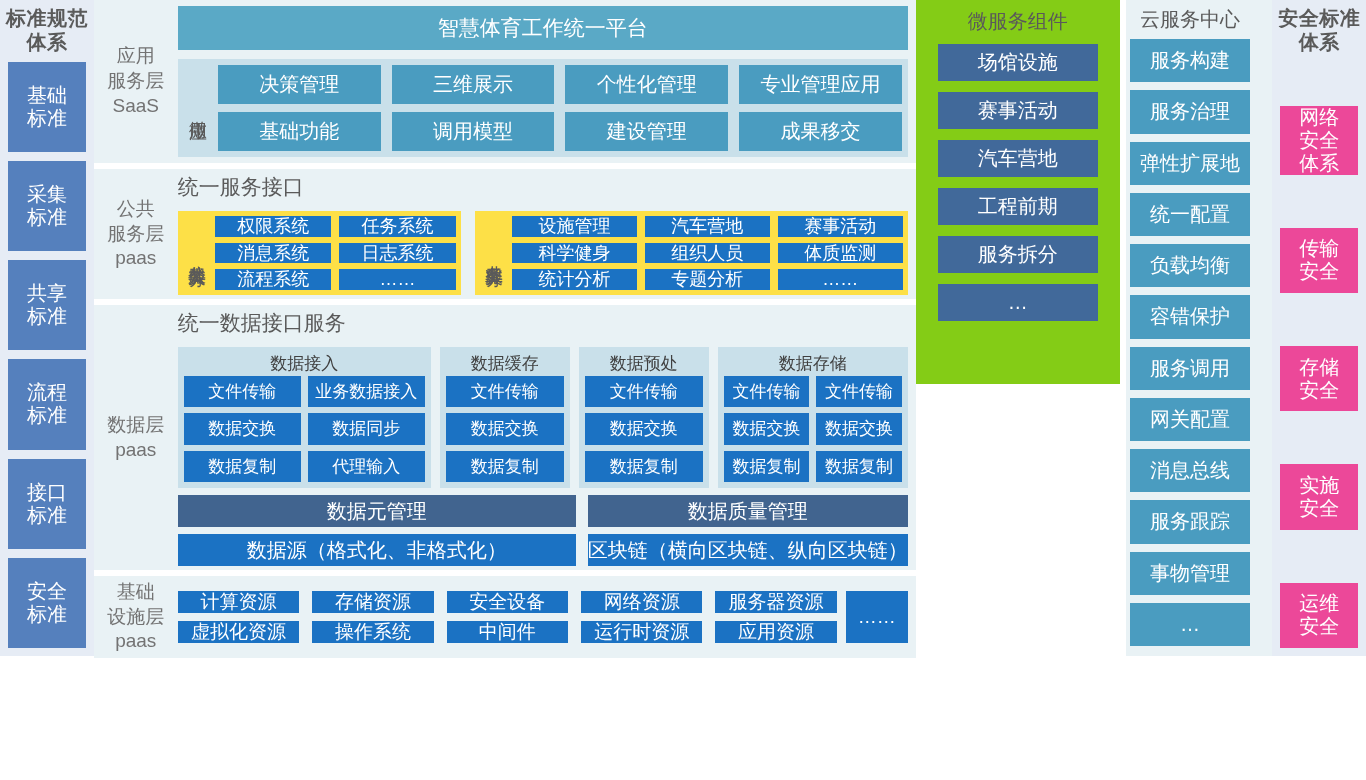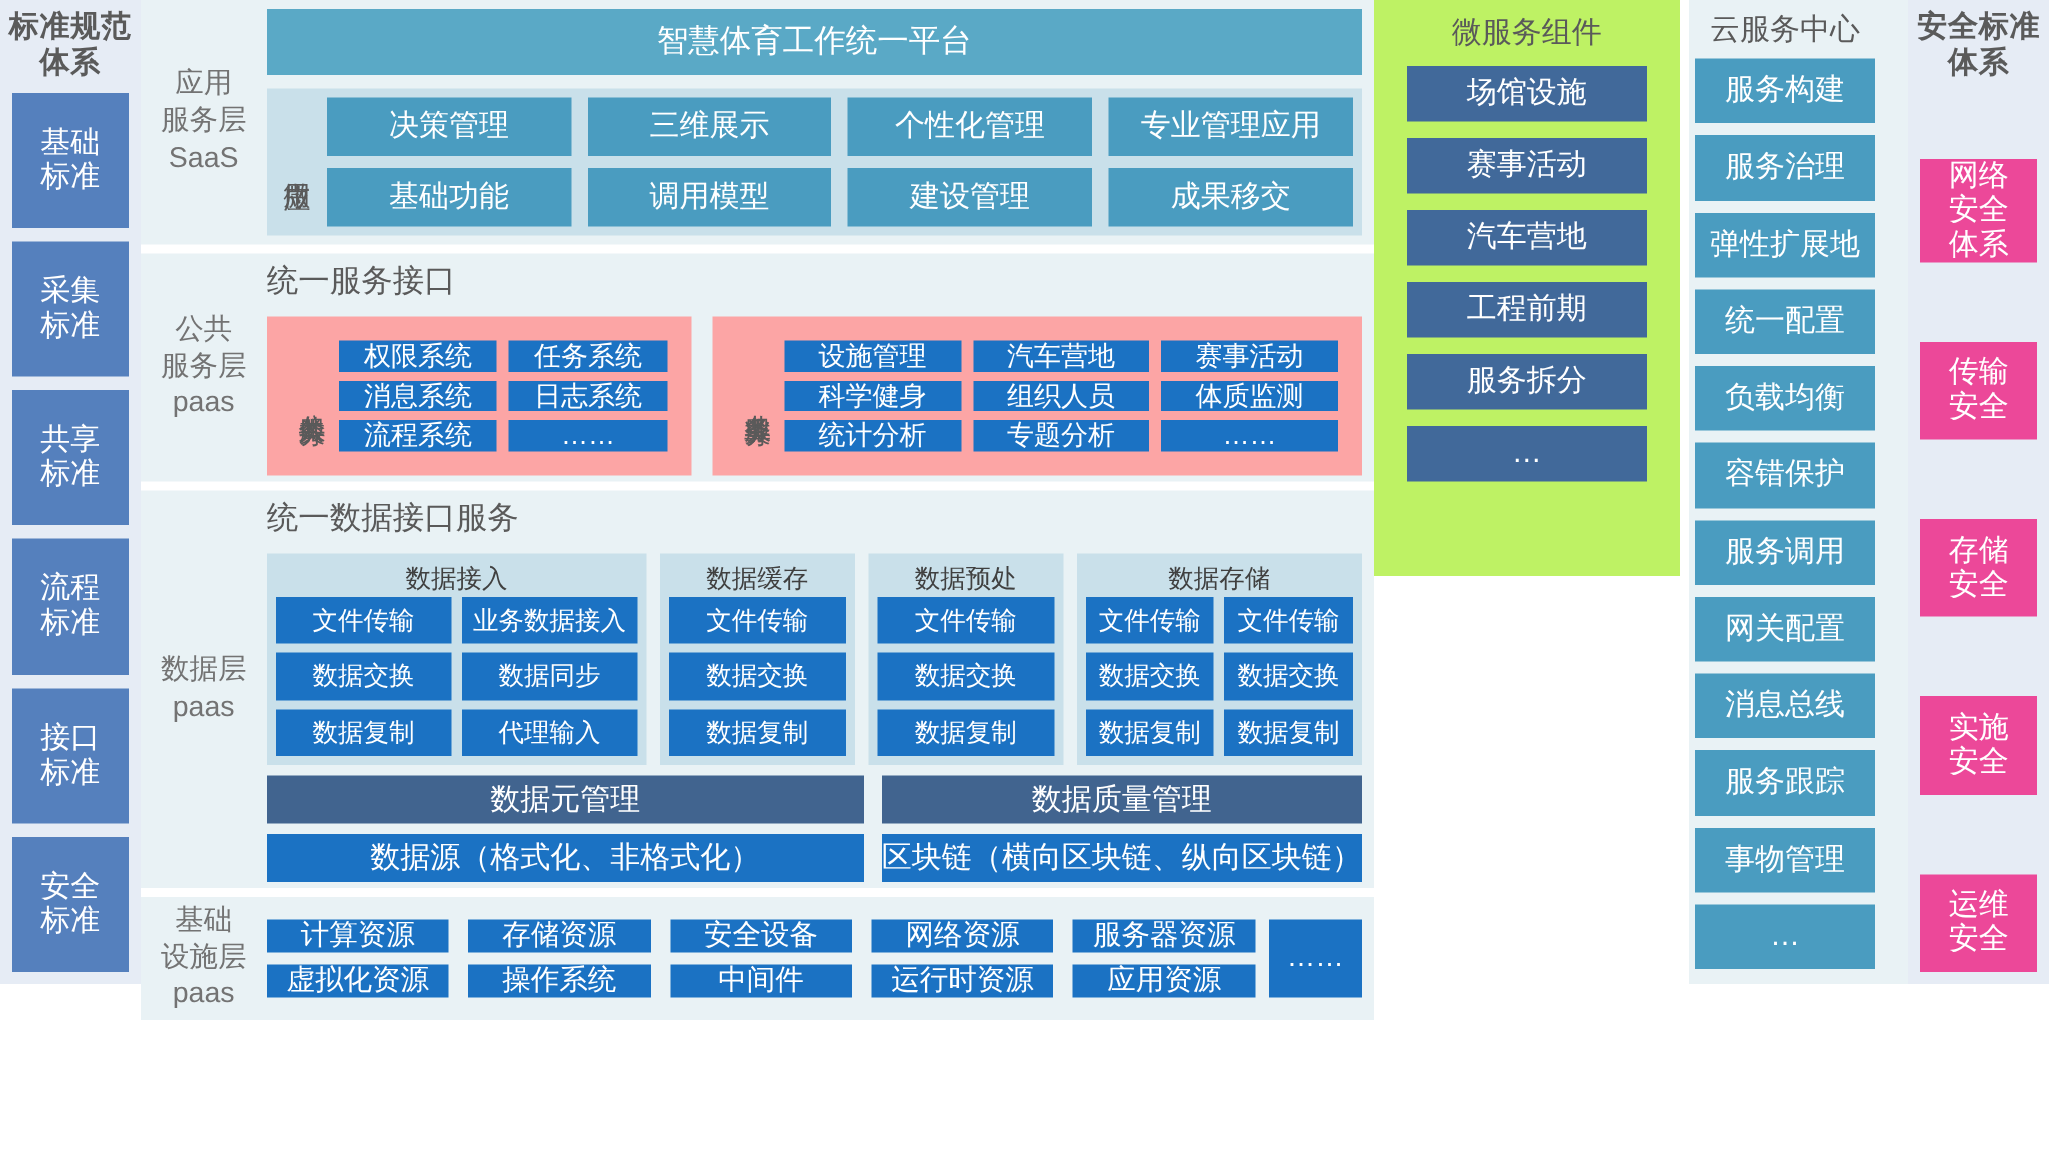--- a/index.html
+++ b/index.html
@@ -69,21 +69,21 @@
     flex:0 0 auto;padding:0 4px;letter-spacing:1px;
   }
   .app-grid{flex:1;display:flex;flex-direction:column;gap:8px;padding-left:6px;}
   .app-row{display:flex;gap:11px;height:39px;}
   .app-row .bx{flex:1;font-size:20px;}
 
   
   .s-pub{height:176px;padding:4px 0;}
   .s-pub .banner{height:34px;font-size:21px;background:none;color:#5a5a5a;margin-bottom:4px;}
   .pub-cols{flex:1;display:flex;gap:14px;padding-left:0;}
-  .pub-card{background:#fca5a5;display:flex;box-sizing:border-box;padding:16px;}
+  .pub-card{background:#fde047;display:flex;box-sizing:border-box;padding:5px;}
   .pub-card.c1{flex:0 0 283px;}
   .pub-card.c2{flex:1;}
   .pub-grid{flex:1;display:flex;flex-direction:column;gap:6px;padding-left:4px;}
   .pub-row{display:flex;gap:8px;flex:1;}
   .pub-row .bx{flex:1;font-size:18px;}
 
   
   .s-data{height:278px;padding:4px 0;}
   .s-data .banner{height:36px;font-size:21px;background:none;color:#5a5a5a;margin-bottom:2px;}
   .data-cards{display:flex;gap:9px;height:141px;}
@@ -104,21 +104,21 @@
   
   .s-infra{height:110px;padding:4px 0;}
   .infra-wrap{flex:1;display:flex;gap:9px;}
   .infra-main{flex:1;display:flex;flex-direction:column;gap:8px;}
   .infra-row{display:flex;gap:13px;flex:1;}
   .infra-row .bx{flex:1;font-size:19px;}
   .infra-dots{flex:0 0 62px;font-size:19px;}
 
   
   .col-ms{
-    width:204px;background:#bef264;margin-right:6px;
+    width:204px;background:#84cc16;margin-right:6px;
     box-sizing:border-box;padding:8px 22px;display:flex;flex-direction:column;
     height:384px;
   }
   .col-ms .col-title{color:#5a5a5a;font-size:20px;text-align:center;margin-bottom:9px;}
   .col-ms .bx{height:37px;font-size:20px;margin-bottom:11px;}
   .col-ms .bx:last-child{margin-bottom:0;}
 
   
   .col-cloud{
     width:175px;background:#e9f2f5;box-sizing:border-box;

